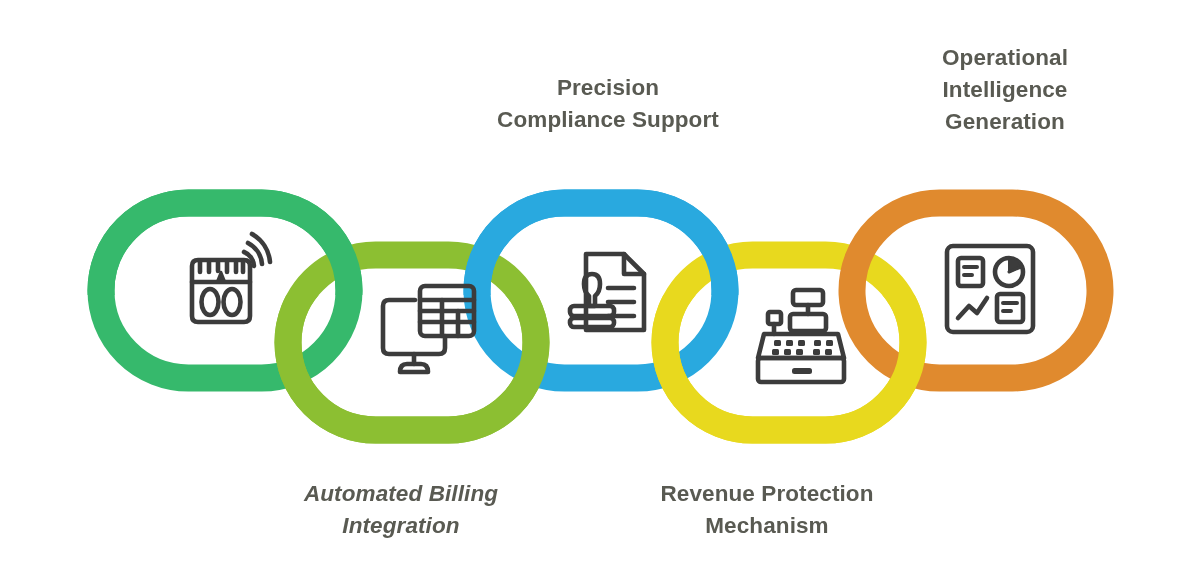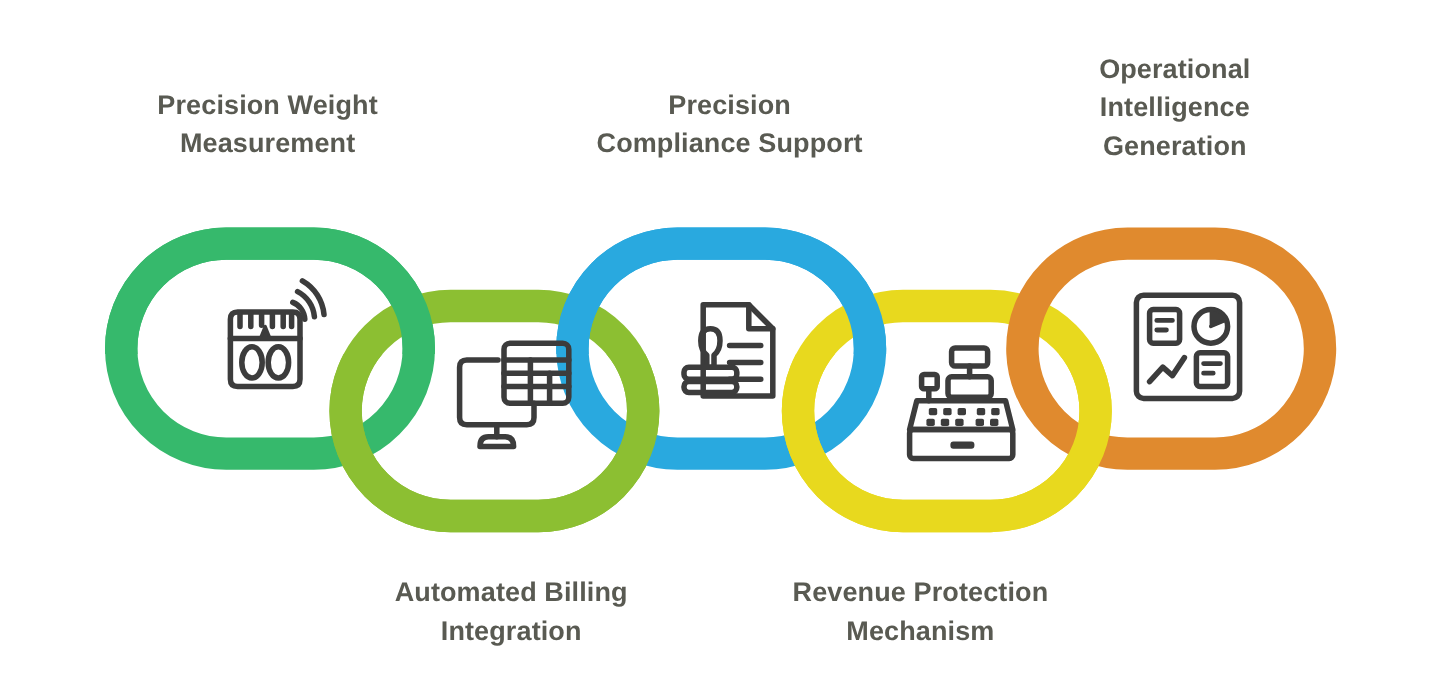--- a/index.html
+++ b/index.html
@@ -33,22 +33,22 @@
     text-align: center;
     font-weight: bold;
     color: #595a52;
     font-size: 22.5px;
     line-height: 1.42;
     letter-spacing: 0.1px;
     white-space: pre-line;
   }
   .label-above-1 { left: 96px;  top: 72px;  width: 254px; }
   .label-above-3 { left: 470px; top: 72px;  width: 276px; }
-  .label-above-5 { left: 868px; top: 42px;  width: 222px; }
-  .label-below-2 { left: 300px; top: 478px; width: 252px; }
+  .label-above-5 { left: 894px; top: 42px;  width: 222px; }
+  .label-below-2 { left: 275px; top: 478px; width: 252px; font-style: italic; }
   .label-below-4 { left: 632px; top: 478px; width: 270px; }
 </style>
 </head>
 <body>
 
 <div id="stage">
 
   <svg class="chain-svg" viewBox="0 0 1200 583" xmlns="http://www.w3.org/2000/svg">
     <defs>
 
@@ -195,22 +195,20 @@
       <path d="M62,26 L62,12 A14,14 0 0 1 74.6,20.5 Z" fill="#3c3c3c" stroke-width="2"></path>
       <path d="M62,26 L75,20.5" stroke-width="3"></path>
 
       <path d="M11,72 L22,60 L30,67 L40,52" stroke-width="4.6"></path>
 
       <rect x="50" y="48" width="26" height="28" rx="3" ry="3"></rect>
       <path d="M56,57 L70,57 M56,65 L64,65" stroke-width="4"></path>
     </g>
   </svg>
 
-  <div class="label label-above-1">Precision Weight
-Measurement</div>
 
   <div class="label label-below-2">Automated Billing
 Integration</div>
 
   <div class="label label-above-3">Precision
 Compliance Support</div>
 
   <div class="label label-below-4">Revenue Protection
 Mechanism</div>
 

